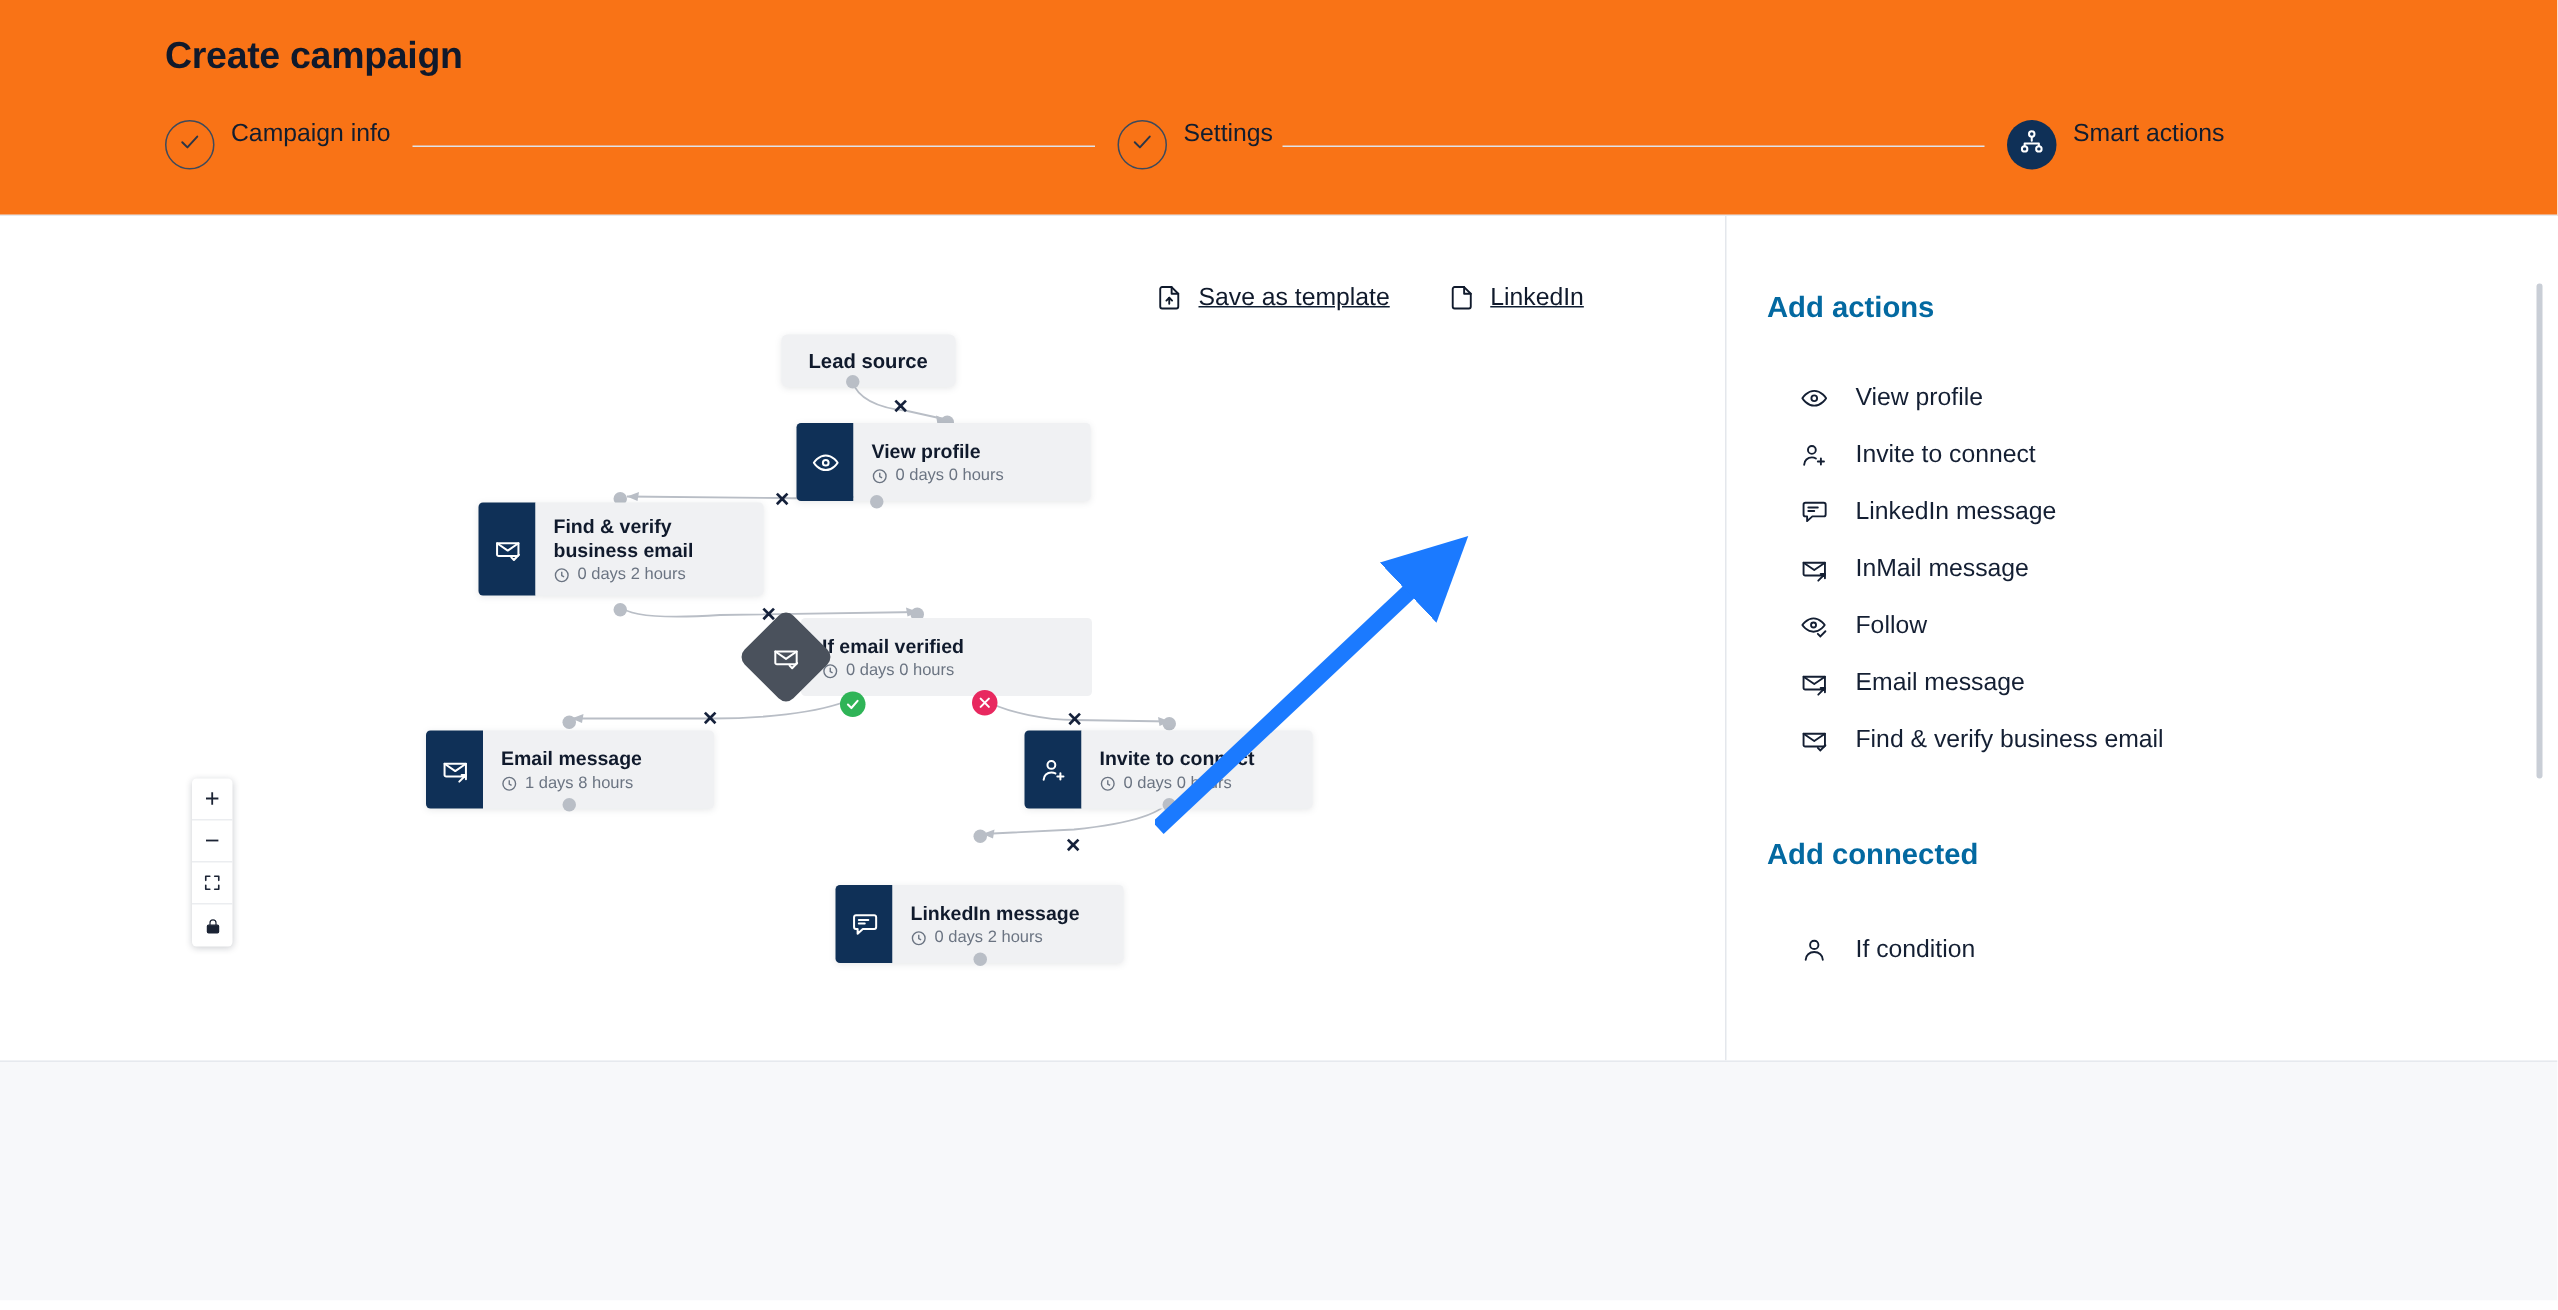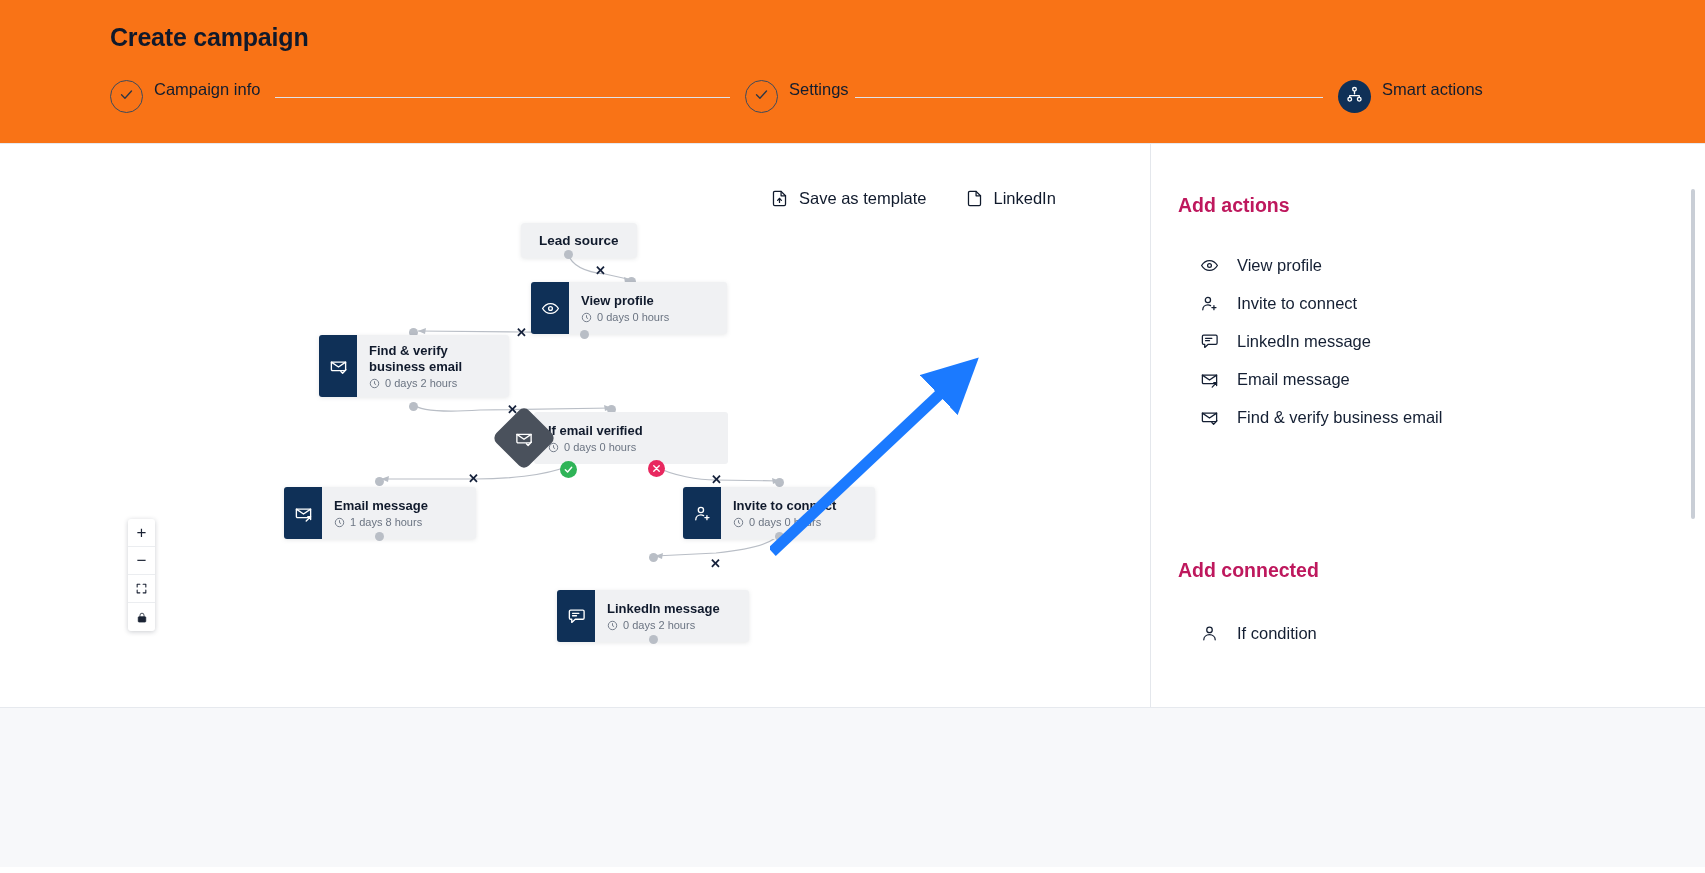--- a/index.html
+++ b/index.html
@@ -41,21 +41,21 @@
   .line1 { left: 165px; width: 455px; }
   .line2 { left: 745px; width: 468px; }
 
   
   .canvas {
     position: absolute; left: 0; top: 144px; width: 1150px; height: 563px;
     background: #ffffff; overflow: hidden;
   }
   .canvas-actions {
     position: absolute; left: 770px; top: 45px;
-    display: flex; gap: 38px; align-items: center;
+    display: flex; gap: 38px; align-items: center; text-decoration: underline;
   }
   .canvas-action {
     display: flex; align-items: center; gap: 10px;
     font-size: 16.5px; color: #101a2c; cursor: pointer;
   }
   .canvas-action svg { display: block; }
 
   
   .node {
     position: absolute; display: flex; height: 52px;
@@ -127,21 +127,21 @@
     font-size: 17px; color: #1b2334; cursor: pointer; border-bottom: 1px solid #ebedf0;
   }
   .zoom-btn:last-child { border-bottom: none; }
 
   
   .sidebar {
     position: absolute; left: 1150px; top: 144px; width: 555px; height: 563px;
     background: #fff; border-left: 1px solid #e4e7ec;
   }
   .sb-title {
-    position: absolute; left: 27px; font-size: 19.5px; font-weight: 700; color: #be185d;
+    position: absolute; left: 27px; font-size: 19.5px; font-weight: 700; color: #0369a1;
   }
   .sb-title.one { top: 50px; }
   .sb-title.two { top: 415px; }
   .sb-list { position: absolute; left: 48px; width: 470px; }
   .sb-list.one { top: 102px; }
   .sb-list.two { top: 470px; }
   .sb-item {
     display: flex; align-items: center; gap: 18px;
     height: 38px; font-size: 16.5px; color: #141f33; cursor: pointer;
   }
@@ -470,20 +470,40 @@
         <span>LinkedIn message</span>
       </div>
       <div class="sb-item">
         <span class="ic">
           <svg width="19" height="19" viewBox="0 0 24 24" fill="none" stroke="#141f33" stroke-width="1.6" stroke-linecap="round" stroke-linejoin="round">
               <path d="M3 6.5h18v9.4a1.4 1.4 0 0 1-1.4 1.4H4.4A1.4 1.4 0 0 1 3 15.9z"></path>
               <path d="M3 6.5l9 6.2 9-6.2"></path>
               <path d="M15.4 21.6L21 16m0 0h-3.6M21 16v3.6"></path>
             </svg>
         </span>
+        <span>InMail message</span>
+      </div>
+      <div class="sb-item">
+        <span class="ic">
+          <svg width="19" height="19" viewBox="0 0 24 24" fill="none" stroke="#141f33" stroke-width="1.6" stroke-linecap="round" stroke-linejoin="round">
+              <path d="M2 11s3.6-5.6 9.4-5.6S20.8 11 20.8 11s-3.6 5.6-9.4 5.6S2 11 2 11z"></path>
+              <circle cx="11.4" cy="11" r="2.1"></circle>
+              <polyline points="15,18.4 17.2,20.6 21.4,16.2"></polyline>
+            </svg>
+        </span>
+        <span>Follow</span>
+      </div>
+      <div class="sb-item">
+        <span class="ic">
+          <svg width="19" height="19" viewBox="0 0 24 24" fill="none" stroke="#141f33" stroke-width="1.6" stroke-linecap="round" stroke-linejoin="round">
+              <path d="M3 6.5h18v9.4a1.4 1.4 0 0 1-1.4 1.4H4.4A1.4 1.4 0 0 1 3 15.9z"></path>
+              <path d="M3 6.5l9 6.2 9-6.2"></path>
+              <path d="M15.4 21.6L21 16m0 0h-3.6M21 16v3.6"></path>
+            </svg>
+        </span>
         <span>Email message</span>
       </div>
       <div class="sb-item">
         <span class="ic">
           <svg width="19" height="19" viewBox="0 0 24 24" fill="none" stroke="#141f33" stroke-width="1.6" stroke-linecap="round" stroke-linejoin="round">
               <path d="M3 6.5h18v9.4a1.4 1.4 0 0 1-1.4 1.4H4.4A1.4 1.4 0 0 1 3 15.9z"></path>
               <path d="M3 6.5l9 6.2 9-6.2"></path>
               <polyline points="15,18.4 17.2,20.6 21.4,16.2"></polyline>
             </svg>
         </span>

